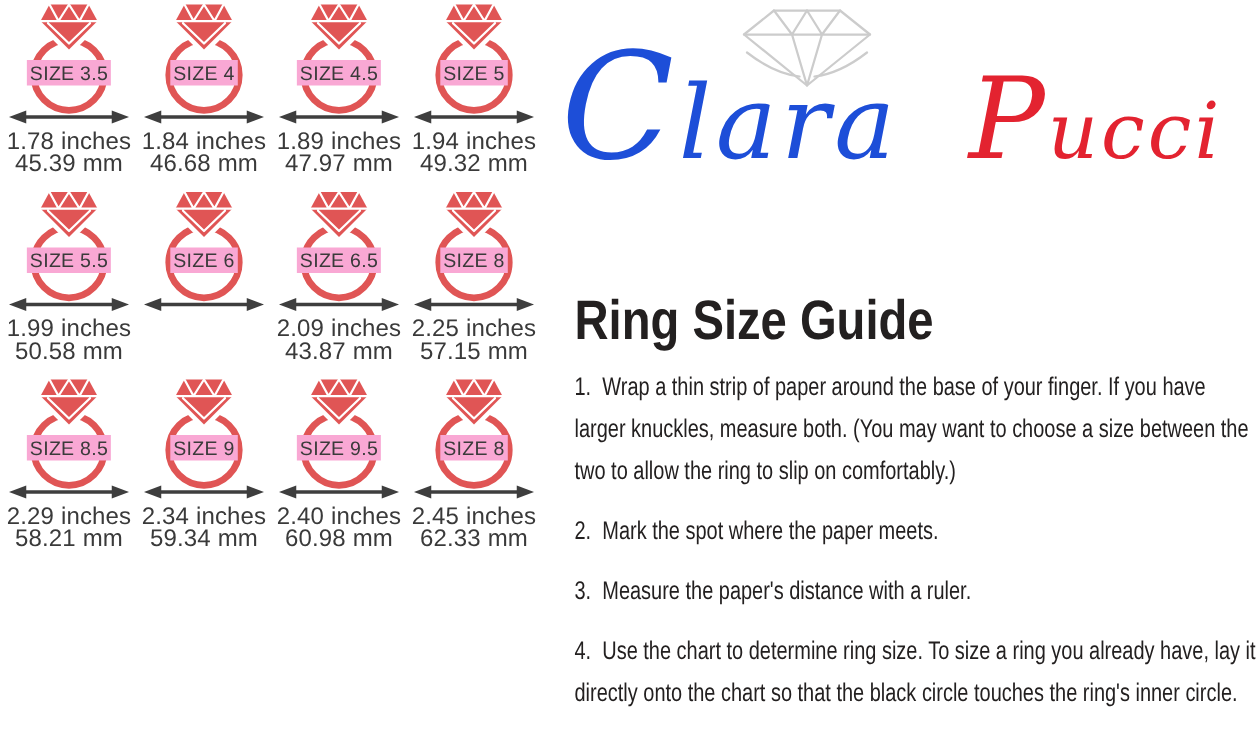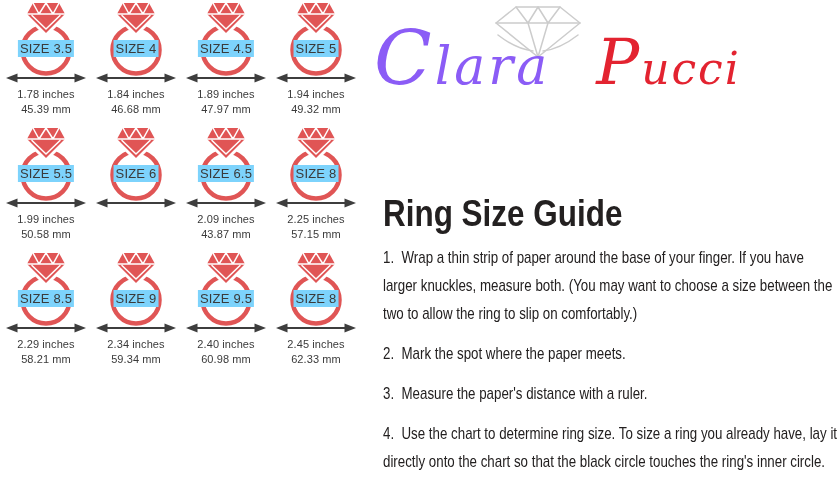--- a/index.html
+++ b/index.html
@@ -21,43 +21,43 @@
   .ring-cell { position:relative; width:90px; height:125px; }
   .ring-svg { display:block; margin:0 auto; }
   .ring-circle { fill:none; stroke:var(--ring,#e05555); stroke-width:4.5px; }
   .diamond-halo { fill:#ffffff; stroke:#ffffff; stroke-width:6px; stroke-linejoin:round; }
   .diamond-body { fill:var(--ring,#e05555); }
   .diamond-facets { fill:none; stroke:#ffffff; stroke-width:1.5px; stroke-linecap:round; stroke-linejoin:round; }
   .arrow-line { stroke:var(--arrow,#3e3e3e); stroke-width:2.2px; }
   .arrow-head { fill:var(--arrow,#3e3e3e); }
   .size-label {
     position:absolute; top:40px; left:50%; transform:translateX(-50%);
-    background:#7dd3fc; padding:0 2px;
+    background:#f9a8d4; padding:0 2px;
     font-size:13px; line-height:17px; color:#3a3a3a;
     white-space:nowrap; letter-spacing:.2px;
   }
-  .measure { text-align:center; font-size:11px; line-height:15px;
+  .measure { text-align:center; font-size:16px; line-height:15px;
     color:var(--measure,#3a3a3a); margin-top:1px; letter-spacing:.1px; }
 
   
   .right-col { position:absolute; left:370px; top:0; width:469px; height:501px; }
 
   .brand-logo { position:absolute; left:0; top:4px; width:460px; height:110px; }
   .logo-diamond { position:absolute; left:120px; top:0; }
   .logo-diamond path, .logo-diamond polygon { fill:none; stroke:var(--silver,#cccccc); stroke-width:1.5px; stroke-linejoin:round; stroke-linecap:round; }
   .logo-words {
     position:absolute; left:4px; top:10px;
     display:flex; align-items:baseline; gap:46px;
     font-family:"DejaVu Serif", serif; font-style:italic; font-weight:normal;
     white-space:nowrap;
   }
   .brand-word { display:inline-block; }
   .brand-word::first-letter { font-size:1.45em; }
-  .brand-first { font-size:52px; letter-spacing:3px; color:#8b5cf6; }
-  .brand-second { font-size:44px; letter-spacing:2px; color:var(--brand,#e32330); }
+  .brand-first { font-size:68px; letter-spacing:3px; color:#1d4ed8; }
+  .brand-second { font-size:52px; letter-spacing:2px; color:var(--brand,#e32330); }
 
   .guide-title {
     position:absolute; left:13px; top:190px;
     font-size:37px; font-weight:bold; line-height:48px;
     transform:scaleX(0.85); transform-origin:left top;
     white-space:nowrap; color:var(--ink,#232020);
   }
 
   .instructions {
     position:absolute; left:13px; top:244px; width:582px;

